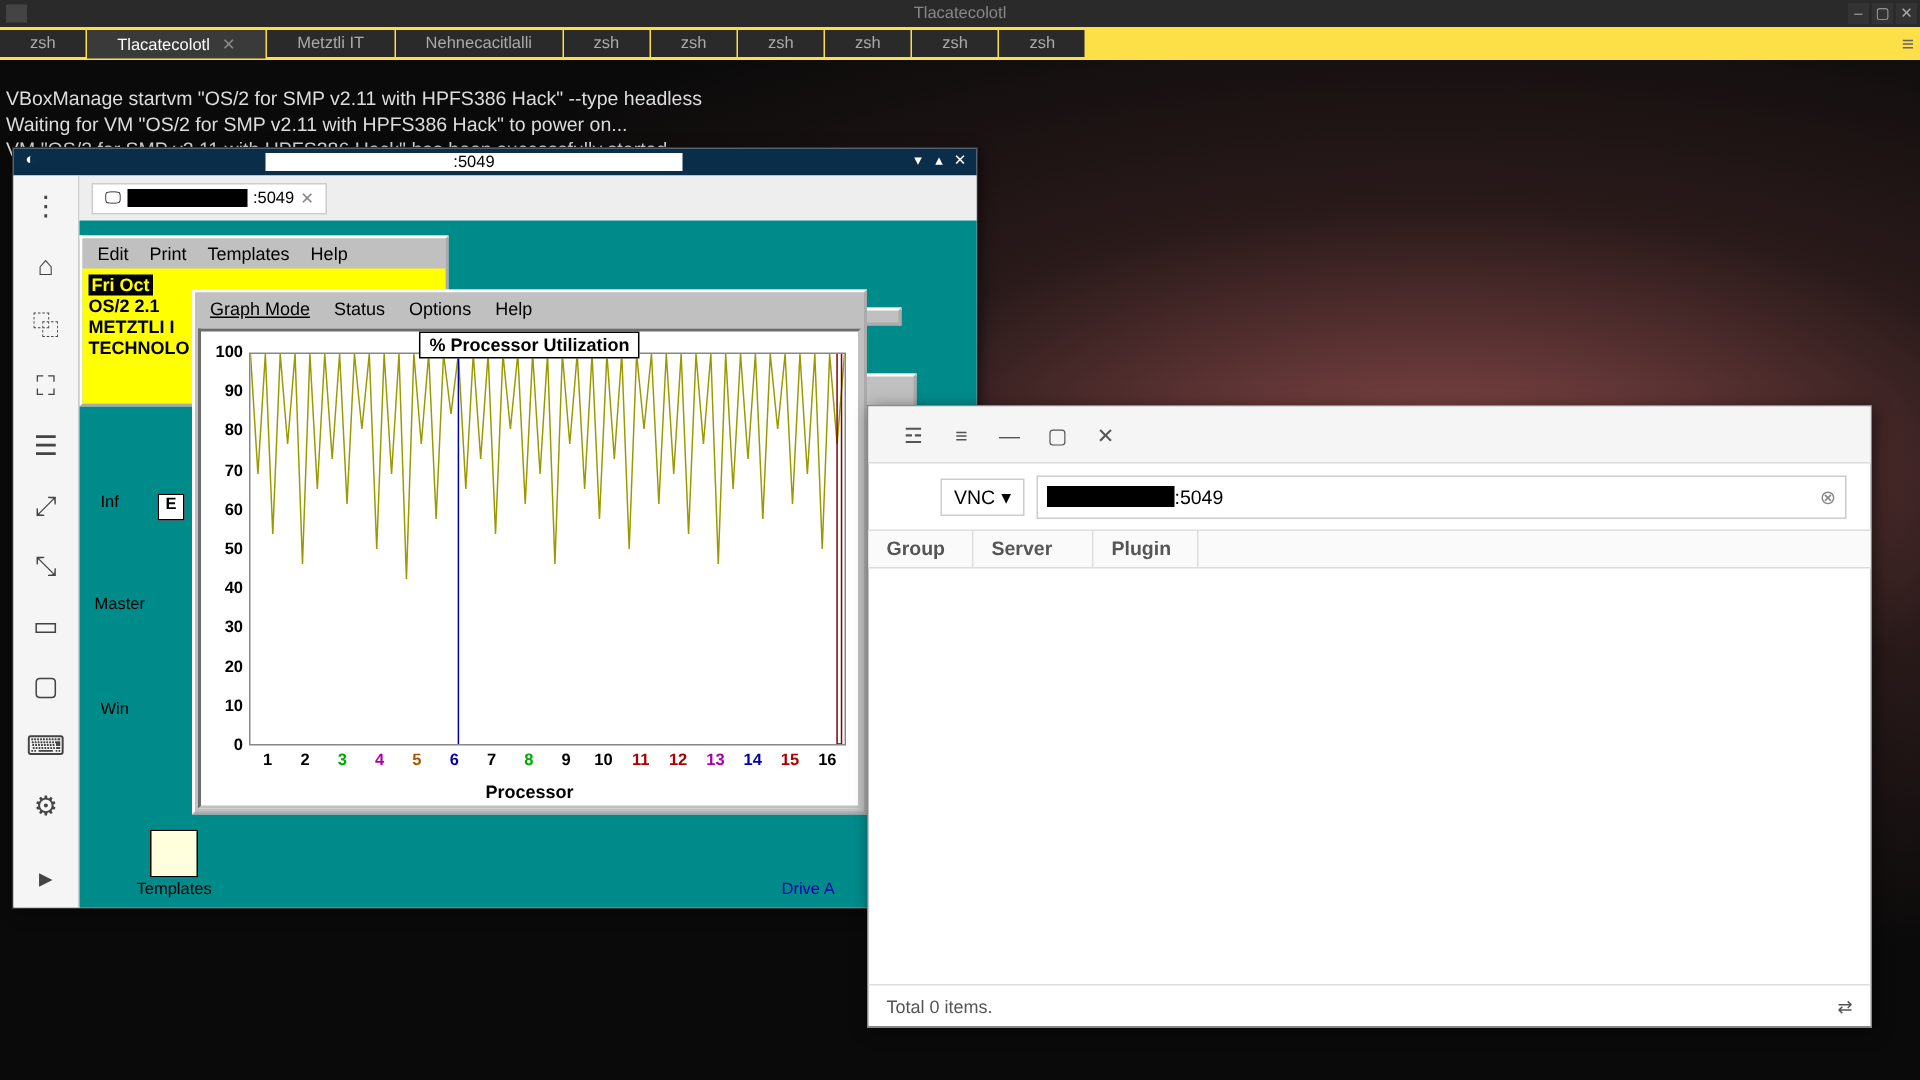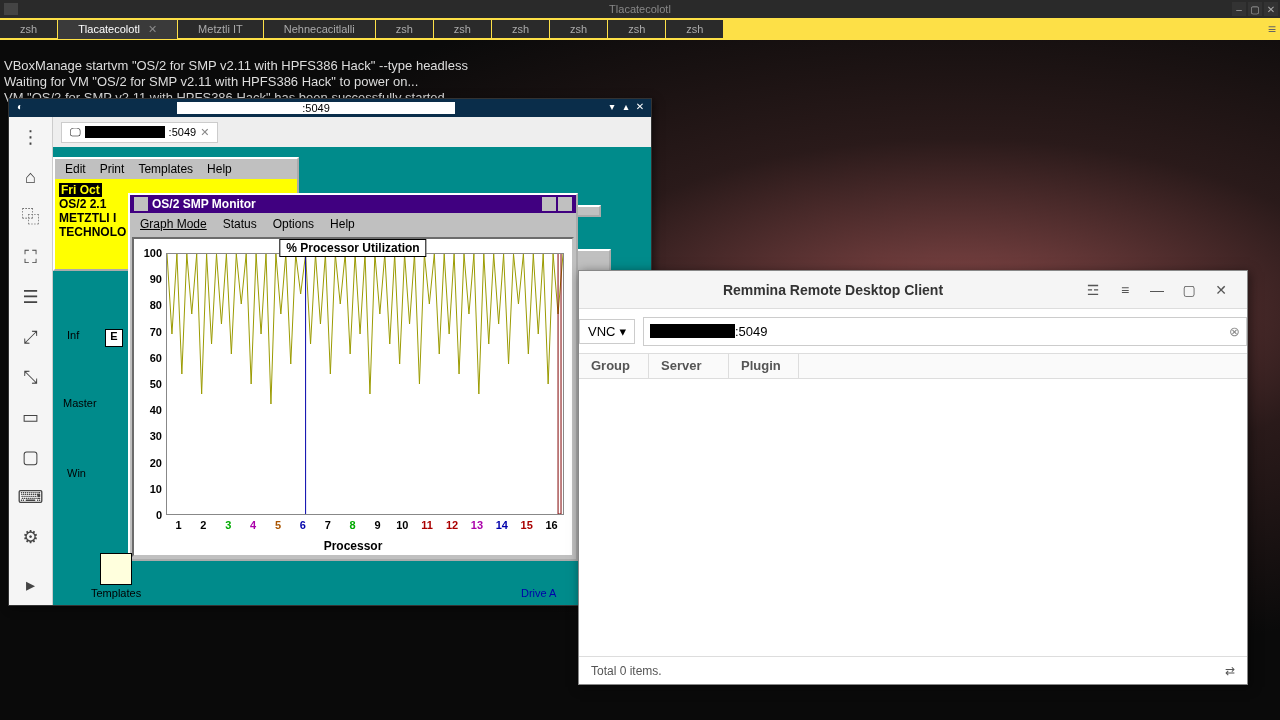--- a/index.html
+++ b/index.html
@@ -74,21 +74,21 @@
 
 .desk-icon { position: absolute; text-align: center; font-size: 11px; color: #000; cursor: pointer; }
 .desk-icon .icon-img { width: 32px; height: 32px; background: #fff; border: 1px solid #000; margin: 0 auto 2px; }
 
 
 .remmina { position: absolute; top: 270px; left: 578px; width: 670px; height: 415px; background: #fff; border: 1px solid #888; box-shadow: 2px 2px 10px rgba(0,0,0,0.5); }
 .remmina-title { height: 38px; background: #f5f5f5; border-bottom: 1px solid #ddd; display: flex; align-items: center; padding: 0 12px; }
 .remmina-title-text { flex: 1; text-align: center; font-size: 14px; font-weight: bold; color: #333; }
 .remmina-title-btn { width: 28px; height: 28px; margin-left: 4px; font-size: 14px; cursor: pointer; display: flex; align-items: center; justify-content: center; color: #555; }
 
-.remmina-toolbar { height: 44px; display: flex; align-items: center; padding: 0 0; gap: 8px; }
+.remmina-toolbar { height: 44px; display: flex; align-items: center; padding: 0 16px; gap: 8px; margin-left: 32px; }
 .remmina-proto { border: 1px solid #ccc; padding: 4px 8px; font-size: 13px; display: flex; align-items: center; gap: 4px; cursor: pointer; }
 .remmina-input { flex: 1; border: 1px solid #ccc; padding: 6px; font-size: 13px; display: flex; align-items: center; }
 .remmina-input .redact { background: #000; width: 85px; height: 14px; display: inline-block; }
 .remmina-clear { color: #888; margin-left: auto; cursor: pointer; }
 
 .remmina-headers { height: 26px; border-top: 1px solid #ddd; border-bottom: 1px solid #ddd; display: flex; background: #fafafa; font-weight: bold; }
 .remmina-header { padding: 4px 12px; font-size: 13px; color: #555; border-right: 1px solid #ddd; }
 
 .remmina-body { flex: 1; background: #fff; }
 .remmina-status { position: absolute; bottom: 0; left: 0; right: 0; height: 28px; border-top: 1px solid #ddd; padding: 5px 12px; font-size: 12px; color: #555; display: flex; justify-content: space-between; align-items: center; }
@@ -191,28 +191,20 @@
       <div style="width:18px;height:18px;background:#fff;border:1px solid #000;font-weight:bold;text-align:center">E</div>
     </div>
     <div class="desk-icon" style="top:250px;left:10px">
       <span>Master</span>
     </div>
     <div class="desk-icon" style="top:320px;left:14px">
       <span>Win</span>
     </div>
 
     <div class="smp-window">
-      <div class="smp-title">
-        <div class="smp-title-icon"></div>
-        <span>OS/2 SMP Monitor</span>
-        <div class="smp-title-btns">
-          <div class="smp-title-btn"></div>
-          <div class="smp-title-btn"></div>
-        </div>
-      </div>
       <div class="smp-menu">
         <span>Graph Mode</span>
         <span>Status</span>
         <span>Options</span>
         <span>Help</span>
       </div>
       <div class="chart-area">
         <div class="chart-title-box">% Processor Utilization</div>
         <div class="y-axis">
           <div class="y-tick" style="top:0%">100</div>
@@ -266,21 +258,20 @@
     </div>
     <div class="desk-icon" style="bottom:6px;left:528px">
       <div class="icon-img" style="background:#eee;border-radius:4px"></div>
       <span>Shredder</span>
     </div>
   </div>
 </div>
 
 <div class="remmina">
   <div class="remmina-title">
-    <span class="remmina-title-text">Remmina Remote Desktop Client</span>
     <div class="remmina-title-btn">☲</div>
     <div class="remmina-title-btn">≡</div>
     <div class="remmina-title-btn">—</div>
     <div class="remmina-title-btn">▢</div>
     <div class="remmina-title-btn">✕</div>
   </div>
   <div class="remmina-toolbar">
     <div class="remmina-proto">
       <span>VNC</span>
       <span>▾</span>

